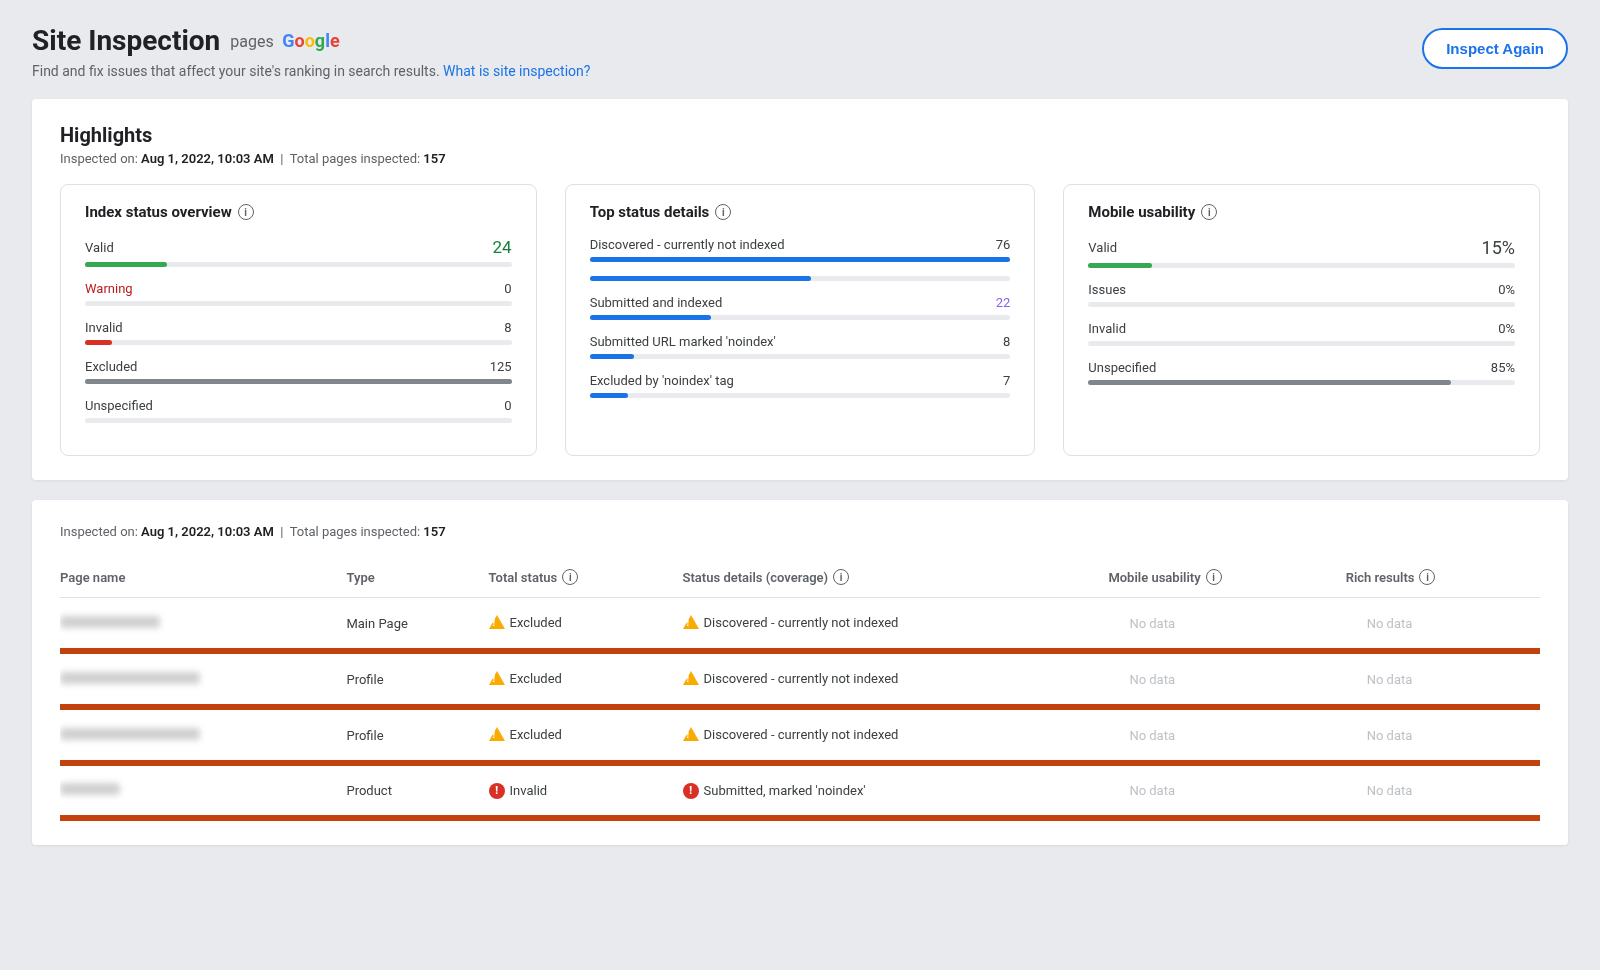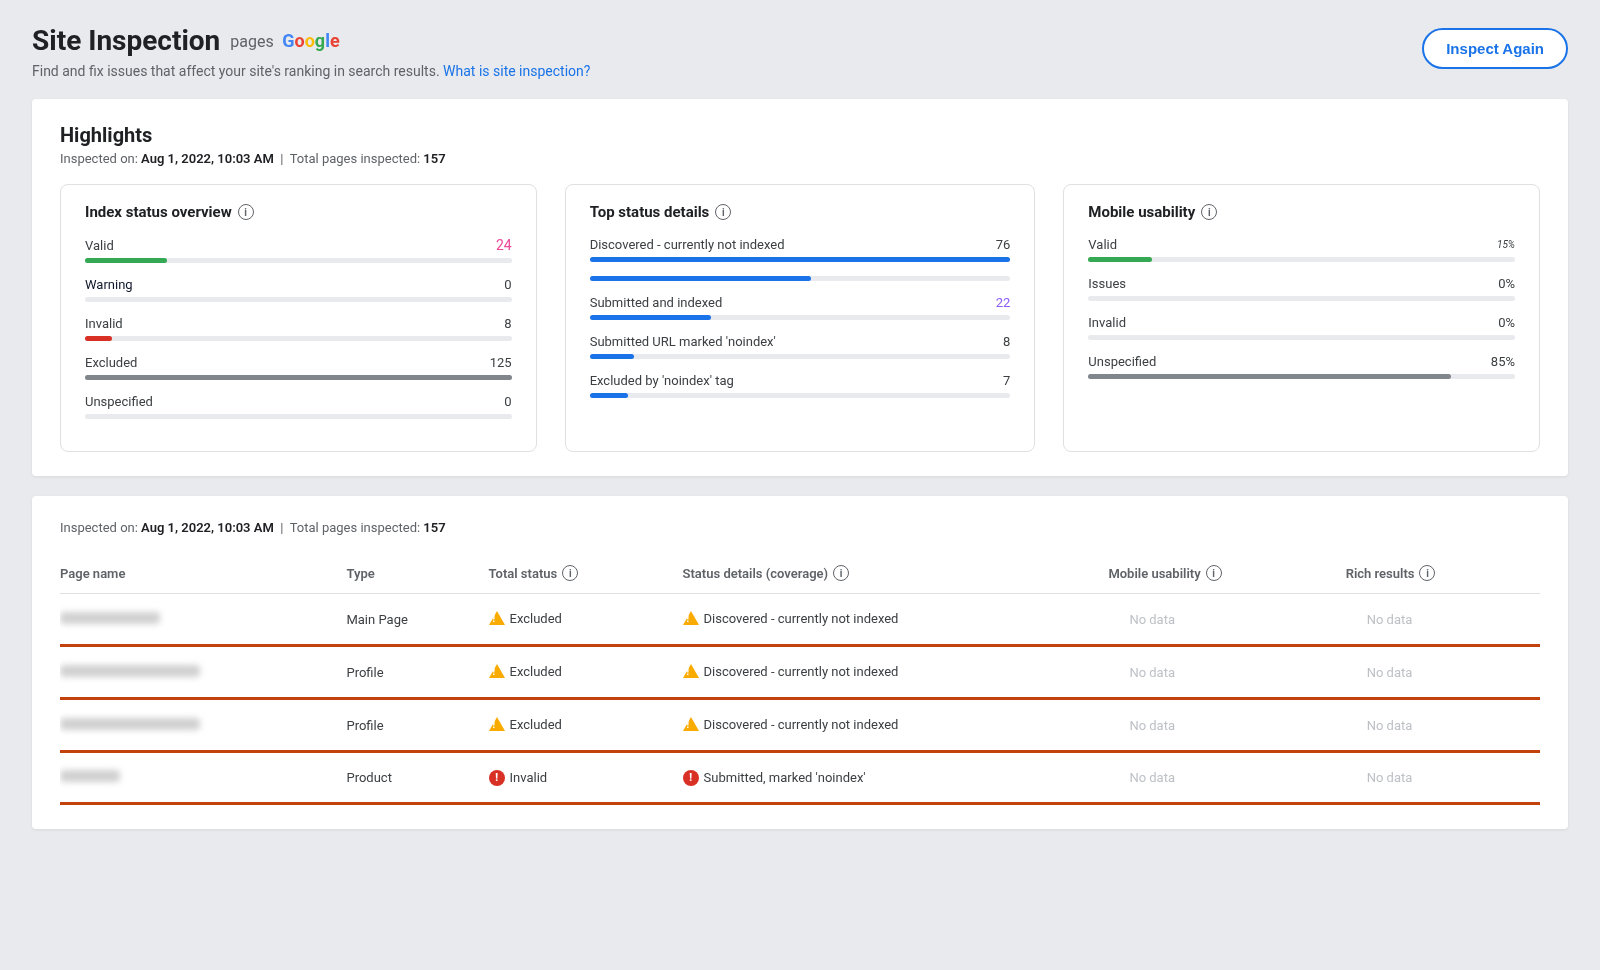--- a/index.html
+++ b/index.html
@@ -167,21 +167,21 @@
     th {
       font-size: 13px;
       font-weight: 600;
       color: #5f6368;
       padding: 12px 16px 12px 0;
       text-align: left;
       white-space: nowrap;
     }
     th:first-child { padding-left: 0; }
     tbody tr {
-      border-bottom: 3px solid #c2410c;
+      border-bottom: 6px solid #c2410c;
     }
     td {
       font-size: 13px;
       color: #3c4043;
       padding: 16px 16px 16px 0;
       vertical-align: middle;
     }
     td:first-child { padding-left: 0; }
 
     .blurred-text {
@@ -283,29 +283,29 @@
 
     <div class="highlights-section">
       <div class="section-title">
         <span>Index status overview</span>
         <span class="info-icon">i</span>
       </div>
       <div id="index-status-bars">
           <div class="bar-row">
       <div class="bar-label-row">
         <span style="color:#3c4043;font-size:13px;">Valid</span>
-        <span style="color:#ec4899;font-size:14px;">24</span>
+        <span style="color:#15803d;font-size:17px;">24</span>
       </div>
       <div class="bar-track">
         <div class="bar-fill" style="width:19.2%;background:#34a853;"></div>
       </div>
     </div>
           <div class="bar-row">
       <div class="bar-label-row">
-        <span style="color:#0f172a;font-size:13px;">Warning</span>
+        <span style="color:#b91c1c;font-size:13px;">Warning</span>
         <span style="color:#3c4043;font-size:13px;">0</span>
       </div>
       <div class="bar-track">
         <div class="bar-fill" style="width:0%;background:#e8eaed;"></div>
       </div>
     </div>
           <div class="bar-row">
       <div class="bar-label-row">
         <span style="color:#3c4043;font-size:13px;">Invalid</span>
         <span style="color:#3c4043;font-size:13px;">8</span>
@@ -387,21 +387,21 @@
 
     <div class="highlights-section">
       <div class="section-title">
         <span>Mobile usability</span>
         <span class="info-icon">i</span>
       </div>
       <div id="mobile-usability-bars">
           <div class="bar-row">
       <div class="bar-label-row">
         <span style="color:#3c4043;font-size:13px;">Valid</span>
-        <span style="color:#3c4043;font-size:10px;font-style:italic;">15%</span>
+        <span style="color:#3c4043;font-size:18px;">15%</span>
       </div>
       <div class="bar-track">
         <div class="bar-fill" style="width:15%;background:#34a853;"></div>
       </div>
     </div>
           <div class="bar-row">
       <div class="bar-label-row">
         <span style="color:#3c4043;font-size:13px;">Issues</span>
         <span style="color:#3c4043;font-size:13px;">0%</span>
       </div>

